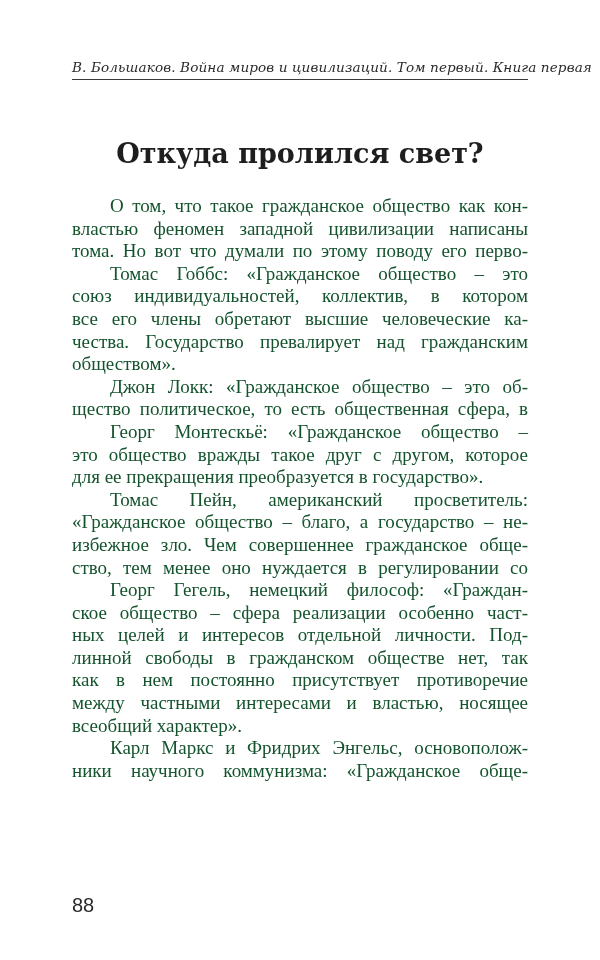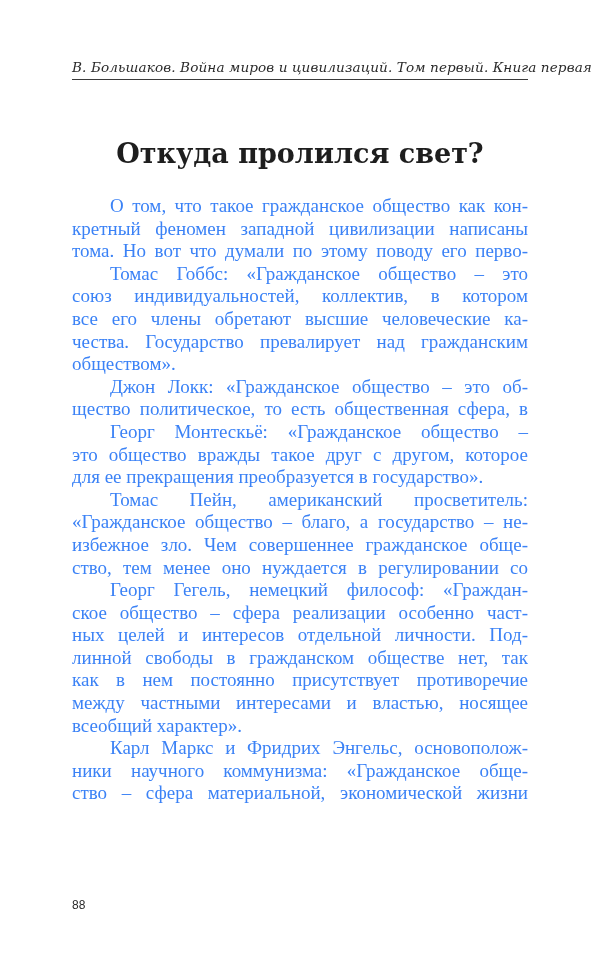--- a/index.html
+++ b/index.html
@@ -49,60 +49,60 @@
       color: #1e1e1e;
     }
     .body-text {
       position: absolute;
       left: 72px;
       top: 195px;
       width: 456px;
       font-family: "Liberation Serif", serif;
       font-size: 19px;
       line-height: 22.6px;
-      color: #3b82f6;
+      color: #14532d;
     }
     .body-text .line {
       display: block;
       height: 22.6px;
       white-space: nowrap;
       text-align: justify;
       text-align-last: justify;
       overflow: visible;
     }
     .body-text .line.indent {
       padding-left: 38px;
     }
     .body-text .line.last {
       text-align-last: left;
     }
     .folio {
       position: absolute;
       left: 72px;
       top: 895px;
       font-family: "Liberation Sans", sans-serif;
-      font-size: 12px;
+      font-size: 20px;
       line-height: 20px;
       color: #2a2a2a;
     }
   </style>
 </head>
 <body>
 
 <div class="page">
 
   <div class="running-head">В. Большаков. Война миров и цивилизаций. Том первый. Книга первая</div>
 
   <h1 class="chapter-title" style="margin:0;">Откуда пролился свет?</h1>
 
   <div class="body-text">
 
     <div>
       <span class="line indent">О том, что такое гражданское общество как кон-</span>
-      <span class="line">кретный феномен западной цивилизации написаны</span>
+      <span class="line">властью феномен западной цивилизации написаны</span>
       <span class="line">тома. Но вот что думали по этому поводу его перво-</span>
     </div>
 
     <div>
       <span class="line indent">Томас Гоббс: «Гражданское общество – это</span>
       <span class="line">союз индивидуальностей, коллектив, в котором</span>
       <span class="line">все его члены обретают высшие человеческие ка-</span>
       <span class="line">чества. Государство превалирует над гражданским</span>
       <span class="line last">обществом».</span>
     </div>
@@ -131,20 +131,19 @@
       <span class="line">ных целей и интересов отдельной личности. Под-</span>
       <span class="line">линной свободы в гражданском обществе нет, так</span>
       <span class="line">как в нем постоянно присутствует противоречие</span>
       <span class="line">между частными интересами и властью, носящее</span>
       <span class="line last">всеобщий характер».</span>
     </div>
 
     <div>
       <span class="line indent">Карл Маркс и Фридрих Энгельс, основополож-</span>
       <span class="line">ники научного коммунизма: «Гражданское обще-</span>
-      <span class="line">ство – сфера материальной, экономической жизни</span>
     </div>
 
   </div>
 
   <div class="folio">88</div>
 
 </div>
 
 </body></html>

